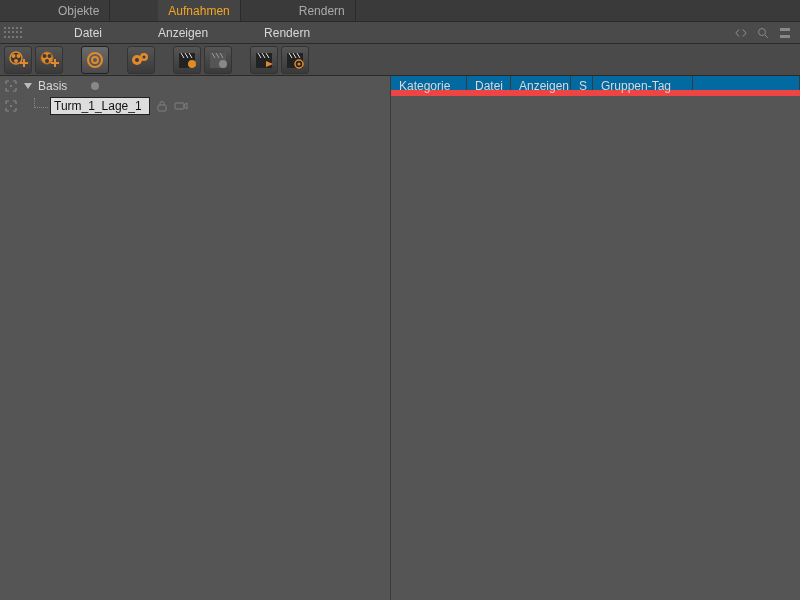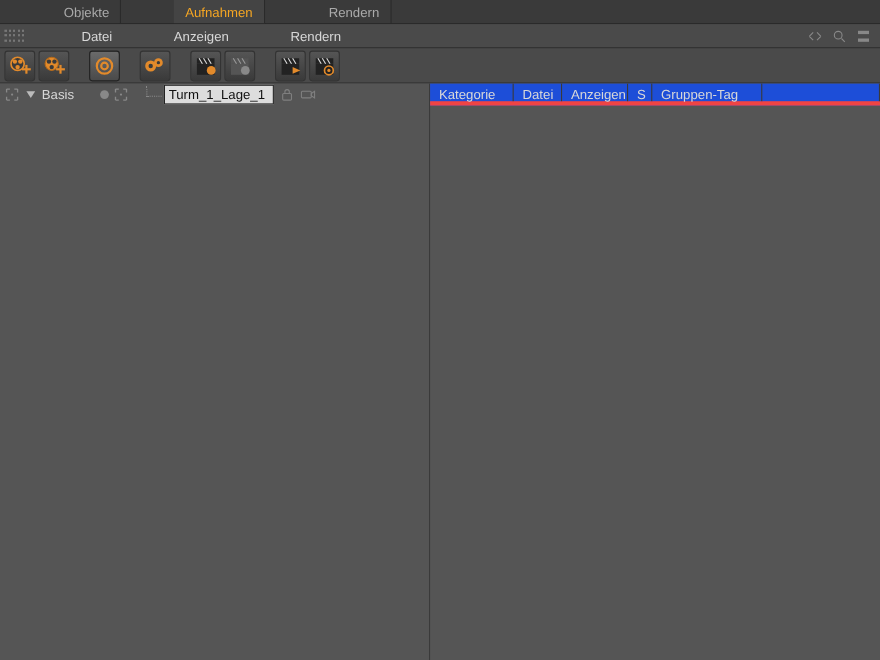--- a/index.html
+++ b/index.html
@@ -22,37 +22,37 @@
   
   
   .toolbar { display: flex; height: 32px; background: #4a4a4a; align-items: center; padding: 2px 4px; gap: 6px; border-bottom: 1px solid #2a2a2a; }
   .tool-group { display: flex; gap: 3px; }
   .tool-btn { width: 28px; height: 28px; border: 1px solid #333; border-radius: 3px; background: linear-gradient(#555,#3a3a3a); display: flex; align-items: center; justify-content: center; cursor: pointer; position: relative; }
   .tool-btn.selected { background: linear-gradient(#6a6a6a,#4a4a4a); border-color: #222; }
   .tool-divider { width: 6px; }
   
   
   .main { flex: 1; display: flex; background: #555; }
-  .panel-left { width: 390px; background: #555; display: flex; }
+  .panel-left { width: 390px; background: #555; display: flex; flex-direction: column; }
   .panel-right { flex: 1; background: #555; border-left: 1px solid #3a3a3a; }
   
   
   .tree-row { display: flex; align-items: center; height: 20px; }
   .gutter { width: 22px; display: flex; align-items: center; justify-content: center; }
   .gutter svg { opacity: 0.6; }
   .expand-toggle { width: 12px; height: 12px; display: flex; align-items: center; justify-content: center; cursor: pointer; }
   .tree-label { color: #d8d8d8; padding: 2px 4px; cursor: pointer; }
   .tree-label.editing { background: #ddd; color: #111; border: 1px solid #222; padding: 1px 3px; font-family: inherit; font-size: 12px; width: 100px; }
   .dot { width: 8px; height: 8px; border-radius: 50%; background: #888; display: inline-block; margin-left: 20px; }
   .tree-child-connector { width: 14px; height: 10px; border-left: 1px dotted #888; border-bottom: 1px dotted #888; margin-left: 12px; margin-right: 2px; margin-top: -6px; }
   .child-icons { display: flex; margin-left: 6px; gap: 6px; }
   .child-icons svg { opacity: 0.5; }
   
   
-  .col-headers { display: flex; height: 20px; background: #1d4ed8; border-bottom: 4px solid #ef4444; }
+  .col-headers { display: flex; height: 20px; background: #0369a1; border-bottom: 6px solid #ef4444; }
   .col-header { padding: 3px 8px; color: #d8d8d8; border-right: 1px solid #3a3a3a; white-space: nowrap; }
   .col-header.flex { flex: 1; }
   
   svg { display: block; }
 </style>
 </head>
 <body>
 
 <div class="window">
 

